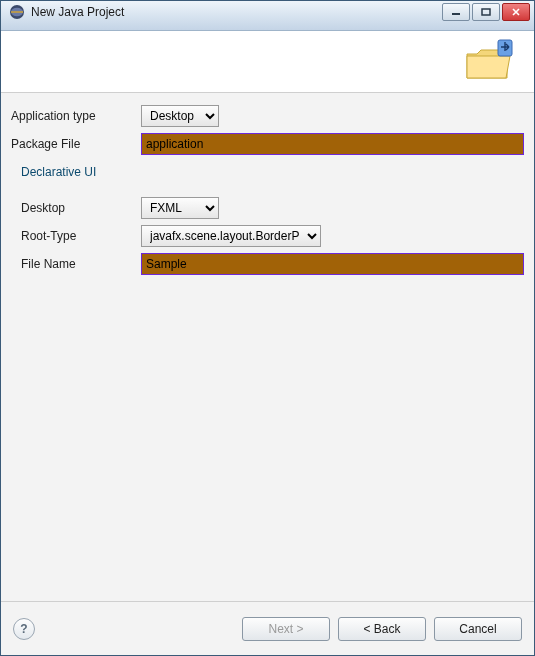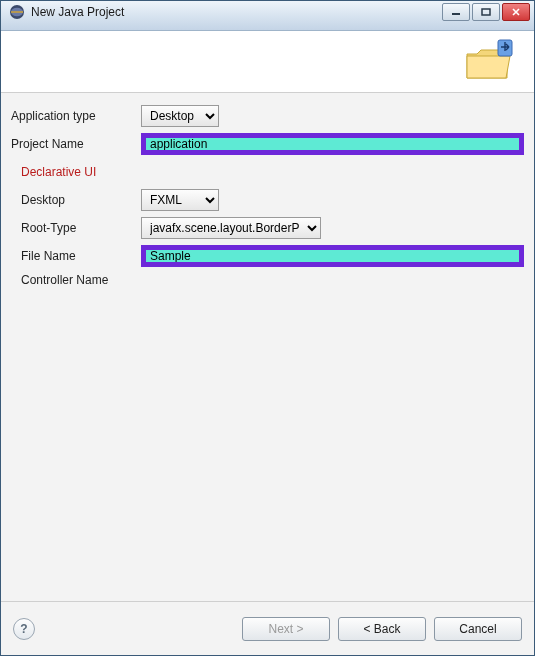--- a/index.html
+++ b/index.html
@@ -74,38 +74,38 @@
   }
   .label {
     width: 118px;
     color: #222;
   }
   .row.indent .label { padding-left: 10px; width: 118px; }
   select, input[type=text] {
     font-family: inherit;
     font-size: 12px;
     height: 22px;
-    border: 5px solid #6d28d9;
-    background: #5eead4;
+    border: 1px solid #6d28d9;
+    background: #a16207;
     padding: 2px 4px;
   }
   select {
     background: linear-gradient(to bottom,#fdfdfd,#e6e6e6);
     border: 1px solid #9a9a9a;
     border-radius: 0;
     padding: 1px 4px;
   }
   .sel-sm { width: 78px; }
   .sel-md { width: 180px; }
   input.full { flex: 1; }
   .group-label {
     padding-left: 10px;
-    color: #b91c1c;
+    color: #0c4a6e;
     margin-top: 4px;
-    margin-bottom: 4px;
+    margin-bottom: 12px;
   }
   .spacer { flex: 1; }
   .footer {
     height: 54px;
     border-top: 1px solid #cfcfcf;
     background: #f3f3f3;
     display: flex;
     align-items: center;
     padding: 0 12px;
     gap: 8px;
@@ -184,21 +184,21 @@
   <div class="content">
 
     <div class="row">
       <span class="label">Application type</span>
       <select class="sel-sm">
         <option>Desktop</option>
       </select>
     </div>
 
     <div class="row">
-      <span class="label">Project Name</span>
+      <span class="label">Package File</span>
       <input type="text" class="full" value="application" style="">
     </div>
 
     <div class="group-label">Declarative UI</div>
 
     <div class="row indent">
       <span class="label">Desktop</span>
       <select class="sel-sm">
         <option>FXML</option>
       </select>
@@ -210,21 +210,20 @@
         <option>javafx.scene.layout.BorderPane</option>
       </select>
     </div>
 
     <div class="row indent">
       <span class="label">File Name</span>
       <input type="text" class="full" value="Sample" style="">
     </div>
 
     <div class="row indent">
-      <span class="label">Controller Name</span>
     </div>
 
     <div class="spacer"></div>
   </div>
 
   <div class="footer">
     <div class="help-icon">?</div>
     <div class="spacer2"></div>
     <button class="btn disabled">Next &gt;</button>
     <button class="btn">&lt; Back</button>

